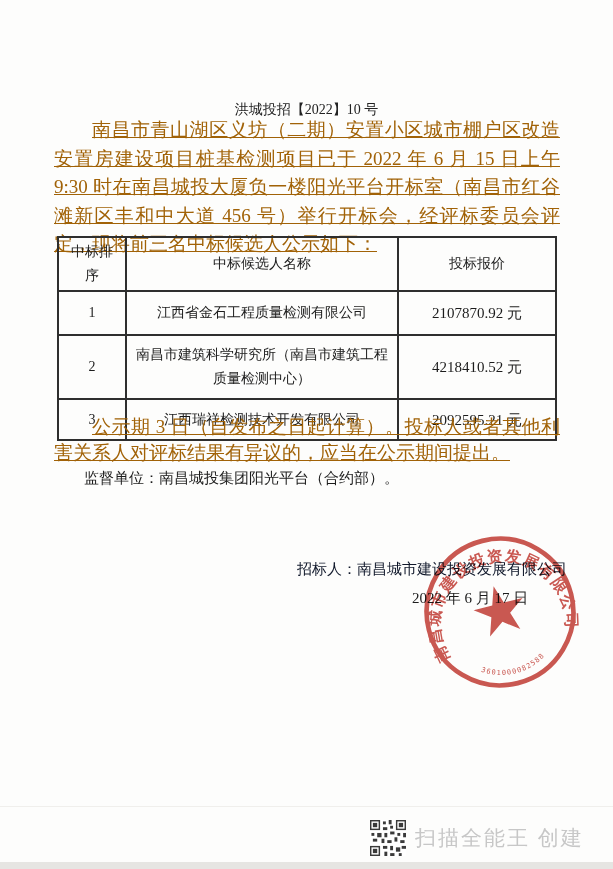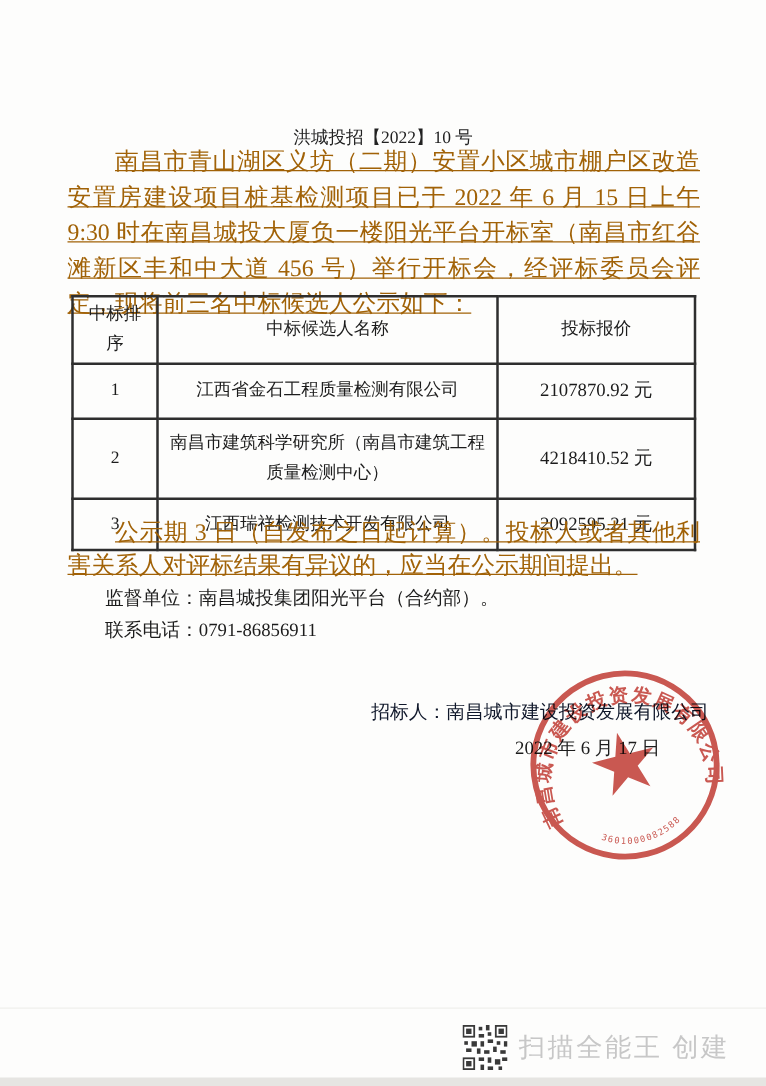--- a/index.html
+++ b/index.html
@@ -122,21 +122,20 @@
       <td>3</td>
       <td>江西瑞祥检测技术开发有限公司</td>
       <td class="price-cell">2092595.21 元</td>
     </tr>
   </tbody>
     </table>
 
   <div class="para notice">公示期 3 日（自发布之日起计算）。投标人或者其他利害关系人对评标结果有异议的，应当在公示期间提出。</div>
 
   <div class="info-line supervisor">监督单位：南昌城投集团阳光平台（合约部）。</div>
-  <div class="info-line phone">联系电话：0791-86856911</div>
 
   <div class="tenderer-line">招标人：南昌城市建设投资发展有限公司</div>
   <div class="date-line">2022 年 6 月 17 日</div>
 
   <svg class="seal" viewBox="0 0 200 200" aria-hidden="true">
     <defs>
       <path id="arcTop" d="M 22,138 A 81,81 0 1 1 178,138" fill="none"></path>
       <path id="arcBottom" d="M 36,146 A 76,76 0 0 0 164,146" fill="none"></path>
     </defs>
     <circle cx="100" cy="100" r="94" fill="none" stroke="#c23b33" stroke-width="6"></circle>

